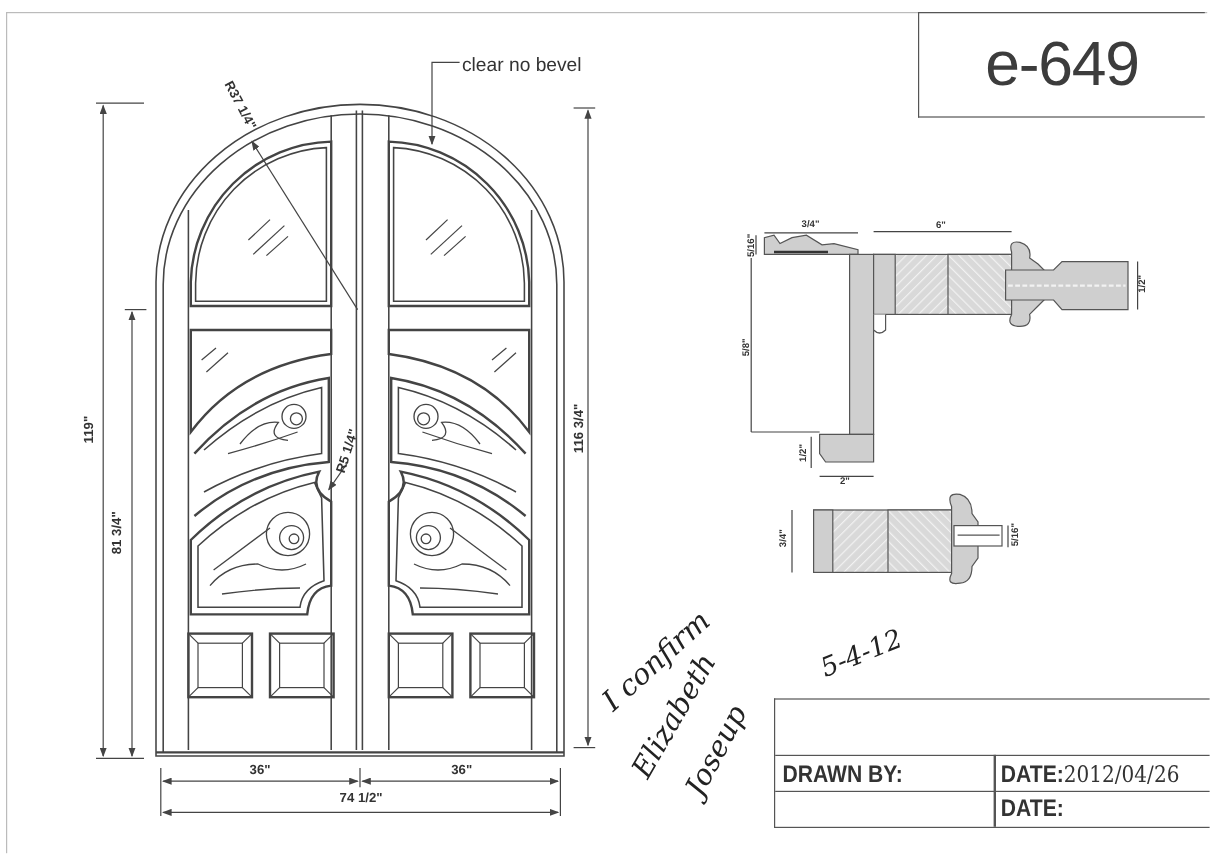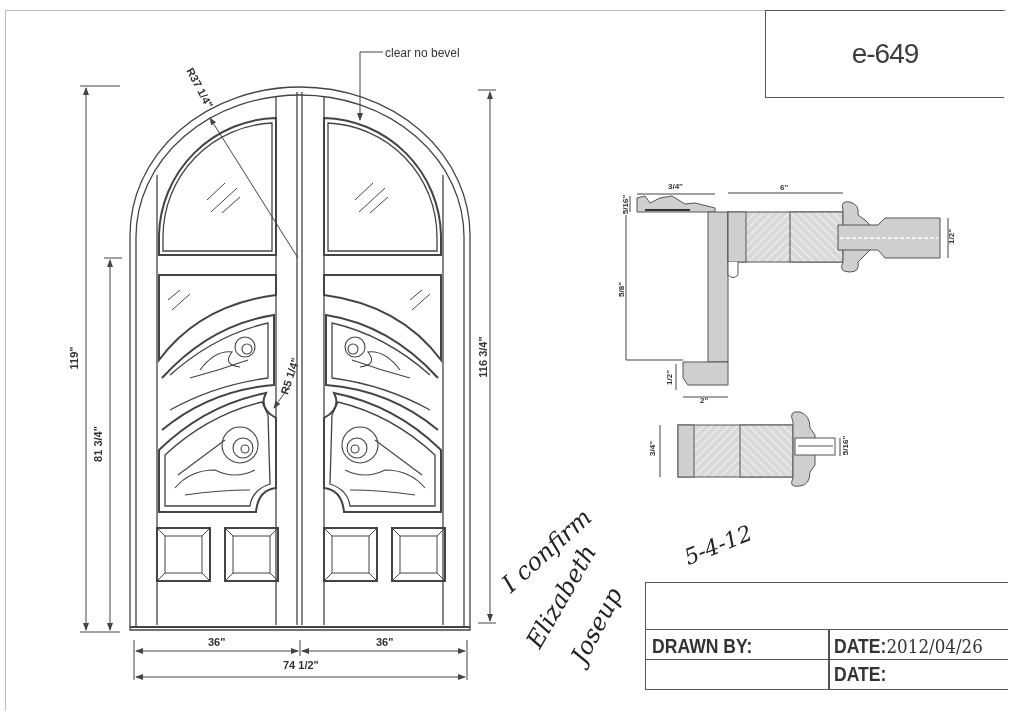--- a/index.html
+++ b/index.html
@@ -1,26 +1,26 @@
 <!DOCTYPE html>
 <html><head>
 <meta charset="utf-8">
 <style>
   html,body{margin:0;padding:0;background:#ffffff;}
   body{width:1010px;height:720px;position:relative;overflow:hidden;font-family:"Liberation Sans",sans-serif;color:#3a3a3a;}
   .sheet{position:absolute;left:5px;top:10px;width:1000px;height:700px;border-left:1px solid #bbb;border-top:1px solid #bbb;}
   svg.draw{position:absolute;left:0;top:0;}
   .code-box{position:absolute;left:765px;top:10px;width:238px;height:86px;border:1.5px solid #555;border-right:none;display:flex;align-items:center;justify-content:center;}
-  .code-box span{font-size:28px;color:#3c3c3c;letter-spacing:-1px;}
+  .code-box span{font-size:52px;color:#3c3c3c;letter-spacing:-1px;}
   .title-block{position:absolute;left:645px;top:582px;width:362px;height:106px;border:1.5px solid #555;border-right:none;}
   .tb-row{position:absolute;left:0;width:100%;border-top:1.5px solid #555;}
   .tb-cell{position:absolute;font-size:20px;font-weight:bold;color:#333;font-family:"Liberation Sans",sans-serif;transform:scaleX(0.88);transform-origin:left center;}
   .tb-val{font-family:"DejaVu Serif",serif;font-weight:normal;font-size:19px;}
   .dim{position:absolute;font-size:11px;font-weight:bold;color:#333;white-space:nowrap;transform-origin:center center;}
-  .note{position:absolute;font-size:12px;color:#333;white-space:nowrap;}
+  .note{position:absolute;font-size:16px;color:#333;white-space:nowrap;}
   .hand{position:absolute;font-family:"DejaVu Serif",serif;font-style:italic;font-size:24px;color:#222;white-space:nowrap;transform-origin:left bottom;}
 </style>
 </head>
 <body>
 
 <div class="sheet"></div>
 
 <svg class="draw" width="1010" height="720" viewBox="0 0 1010 720">
   <defs>
     <marker id="arr" markerWidth="8" markerHeight="6" refX="7" refY="3" orient="auto">

